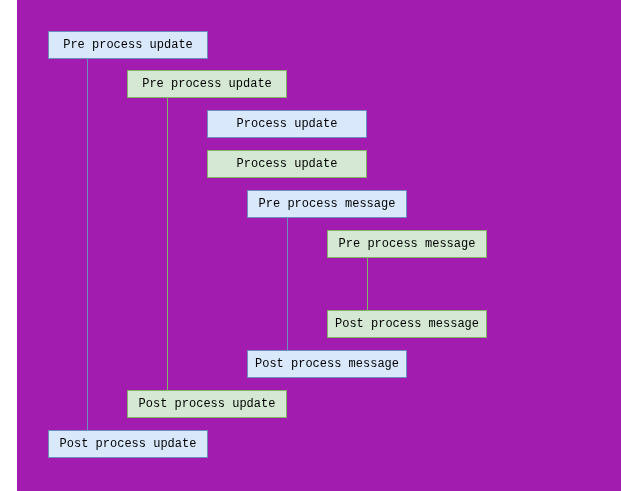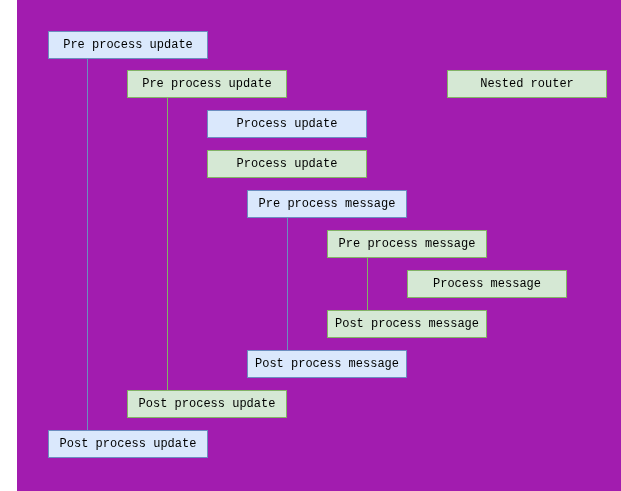--- a/index.html
+++ b/index.html
@@ -76,21 +76,19 @@
   <div class="connector connector-green c1"></div>
   <div class="connector connector-blue c2"></div>
   <div class="connector connector-green c3"></div>
 
   <div class="node node-blue n0">Pre process update</div>
   <div class="node node-green n1">Pre process update</div>
   <div class="node node-blue n2">Process update</div>
   <div class="node node-green n3">Process update</div>
   <div class="node node-blue n4">Pre process message</div>
   <div class="node node-green n5">Pre process message</div>
-  <div class="node node-green n6">Process message</div>
   <div class="node node-green n7">Post process message</div>
   <div class="node node-blue n8">Post process message</div>
   <div class="node node-green n9">Post process update</div>
   <div class="node node-blue n10">Post process update</div>
 
-  <div class="node node-green n12">Nested router</div>
 
 </div>
 
 </body></html>

